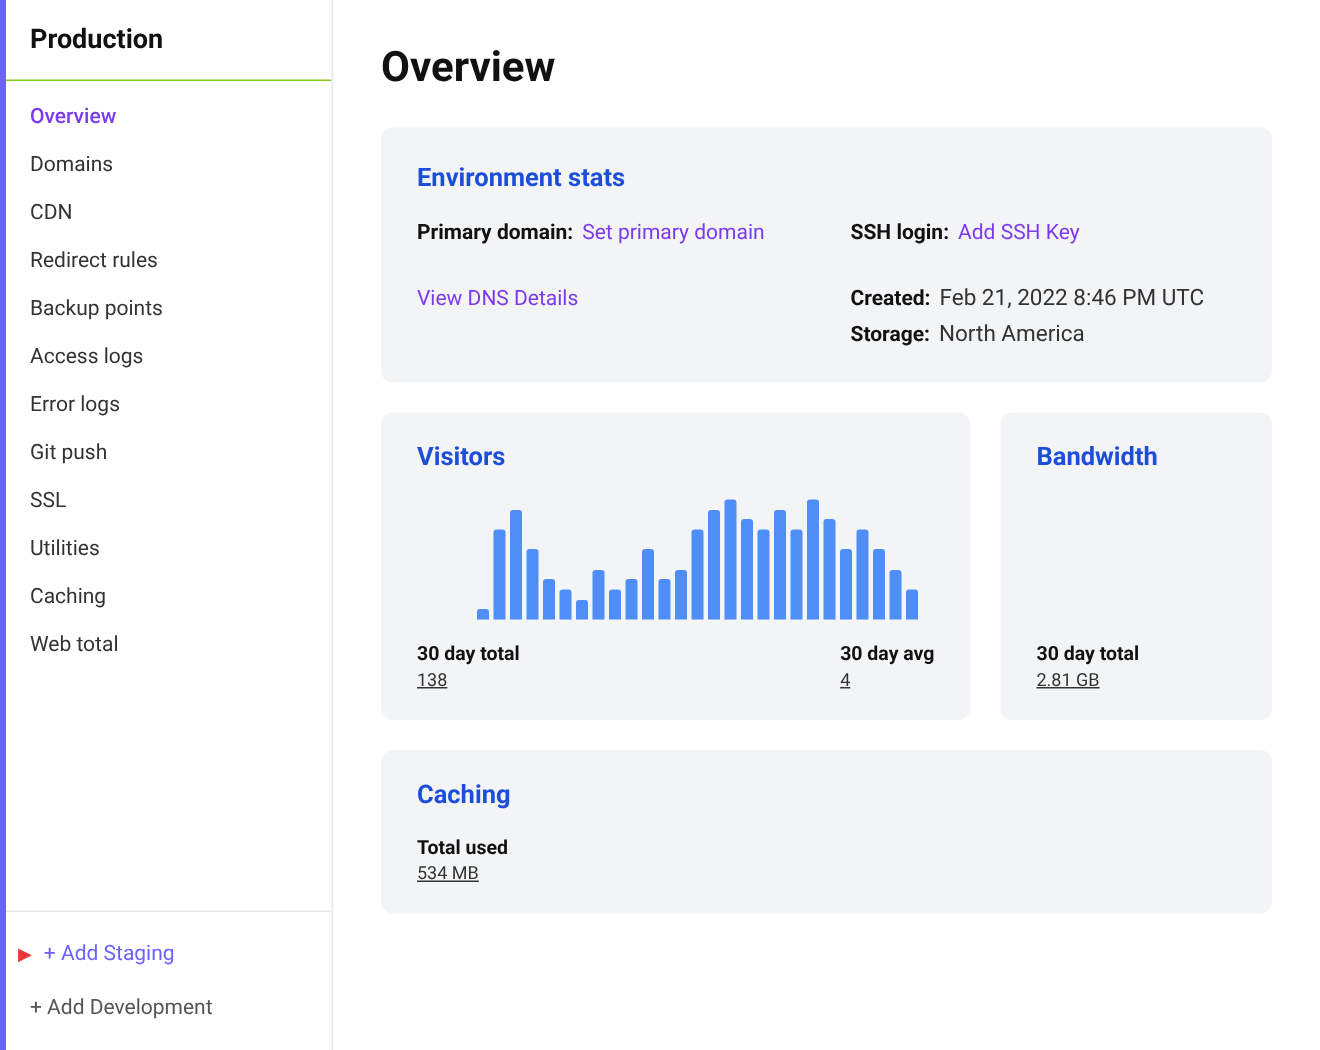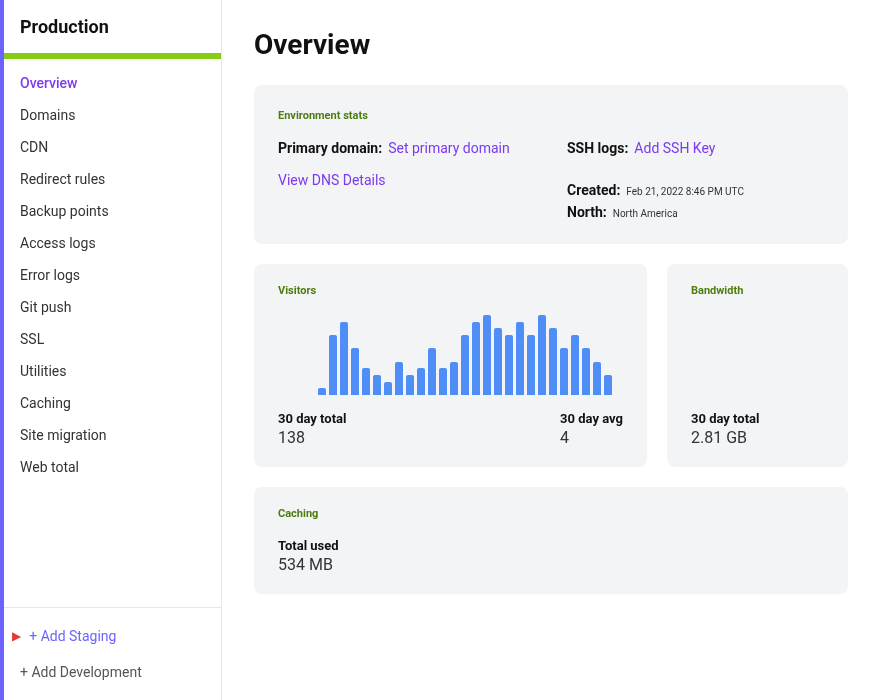--- a/index.html
+++ b/index.html
@@ -21,21 +21,21 @@
       left: 0; top: 0;
       width: 4px;
       height: 100%;
       background: #6c63ff;
     }
     .sidebar-production {
       padding: 16px 16px 16px 20px;
       font-size: 18px;
       font-weight: 700;
       color: #111;
-      border-bottom: 6px solid #84cc16;
+      border-bottom: 1px solid #84cc16;
     }
     .sidebar-nav {
       padding: 8px 0;
       flex: 1;
     }
     .sidebar-nav a {
       display: block;
       padding: 8px 16px 8px 20px;
       color: #333;
       text-decoration: none;
@@ -80,23 +80,23 @@
     }
 
     
     .card {
       background: #f3f4f6;
       border-radius: 8px;
       padding: 24px;
       margin-bottom: 20px;
     }
     .card-title {
-      font-size: 11px;
-      font-weight: 700;
-      color: #4d7c0f;
+      font-size: 17px;
+      font-weight: 700;
+      color: #1d4ed8;
       margin-bottom: 18px;
     }
 
     
     .env-stats-grid {
       display: grid;
       grid-template-columns: 1fr 1fr;
       gap: 12px 32px;
     }
     .env-stat-row {
@@ -110,29 +110,29 @@
       font-size: 14px;
       color: #111;
     }
     .env-stat-link {
       color: #7c3aed;
       text-decoration: none;
       font-size: 14px;
       cursor: pointer;
     }
     .env-stat-value {
-      font-size: 10px;
+      font-size: 15px;
       color: #333;
     }
     .env-dns-link {
       color: #7c3aed;
       text-decoration: none;
       font-size: 14px;
       cursor: pointer;
-      margin-top: 0;
+      margin-top: 12px;
       display: inline-block;
     }
 
     
     .stats-row {
       display: flex;
       gap: 20px;
     }
     .visitors-card {
       flex: 2;
@@ -168,23 +168,24 @@
       justify-content: space-between;
       margin-top: 8px;
     }
     .stat-item {}
     .stat-item-label {
       font-weight: 700;
       font-size: 13px;
       color: #111;
     }
     .stat-item-value {
-      font-size: 16px;
+      font-size: 12px;
       color: #333;
       margin-top: 2px;
+      text-decoration: underline;
     }
 
     
     .storage-card {
       background: #f3f4f6;
       border-radius: 8px;
       padding: 20px 24px;
     }
   </style>
 </head>
@@ -199,21 +200,20 @@
       <a href="#">Domains</a>
       <a href="#">CDN</a>
       <a href="#">Redirect rules</a>
       <a href="#">Backup points</a>
       <a href="#">Access logs</a>
       <a href="#">Error logs</a>
       <a href="#">Git push</a>
       <a href="#">SSL</a>
       <a href="#">Utilities</a>
       <a href="#">Caching</a>
-      <a href="#">Site migration</a>
       <a href="#">Web total</a>
     </nav>
   <div class="sidebar-add-section">
     <div class="sidebar-add-item">
       <span class="add-staging-arrow">▶</span>
       <span>+ Add Staging</span>
     </div>
     <div class="sidebar-add-item" style="color:#555; padding-left:20px;">
       <span>+ Add Development</span>
     </div>
@@ -230,29 +230,29 @@
         <div class="env-stat-row">
           <span class="env-stat-label">Primary domain:</span>
           <a class="env-stat-link">Set primary domain</a>
         </div>
         <div style="margin-top:16px;">
           <a class="env-dns-link">View DNS Details</a>
         </div>
       </div>
       <div>
         <div class="env-stat-row">
-          <span class="env-stat-label">SSH logs:</span>
+          <span class="env-stat-label">SSH login:</span>
           <a class="env-stat-link">Add SSH Key</a>
         </div>
         <div class="env-stat-row" style="margin-top:26px;">
           <span class="env-stat-label">Created:</span>
           <span class="env-stat-value">Feb 21, 2022 8:46 PM UTC</span>
         </div>
         <div class="env-stat-row" style="margin-top:6px;">
-          <span class="env-stat-label">North:</span>
+          <span class="env-stat-label">Storage:</span>
           <span class="env-stat-value">North America</span>
         </div>
       </div>
     </div>
   </div>
 
   <div class="stats-row" style="margin-bottom:20px;">
     <div class="visitors-card">
       <div class="card-title">Visitors</div>
       <div class="bar-chart" id="bar-chart">

